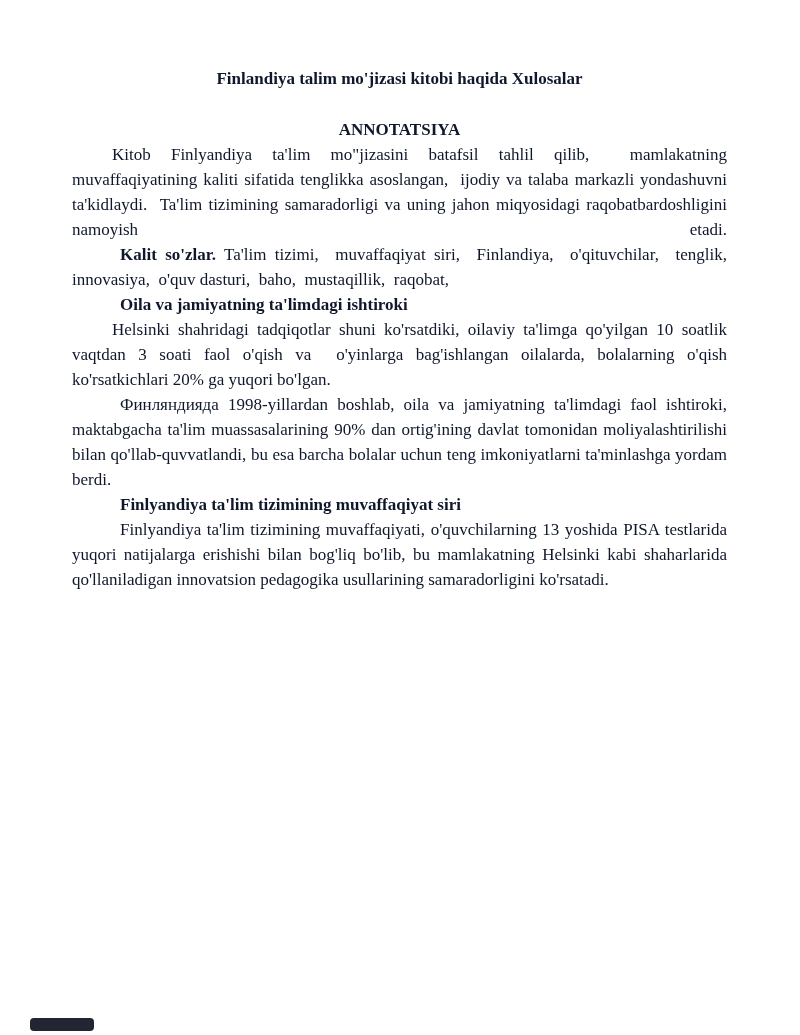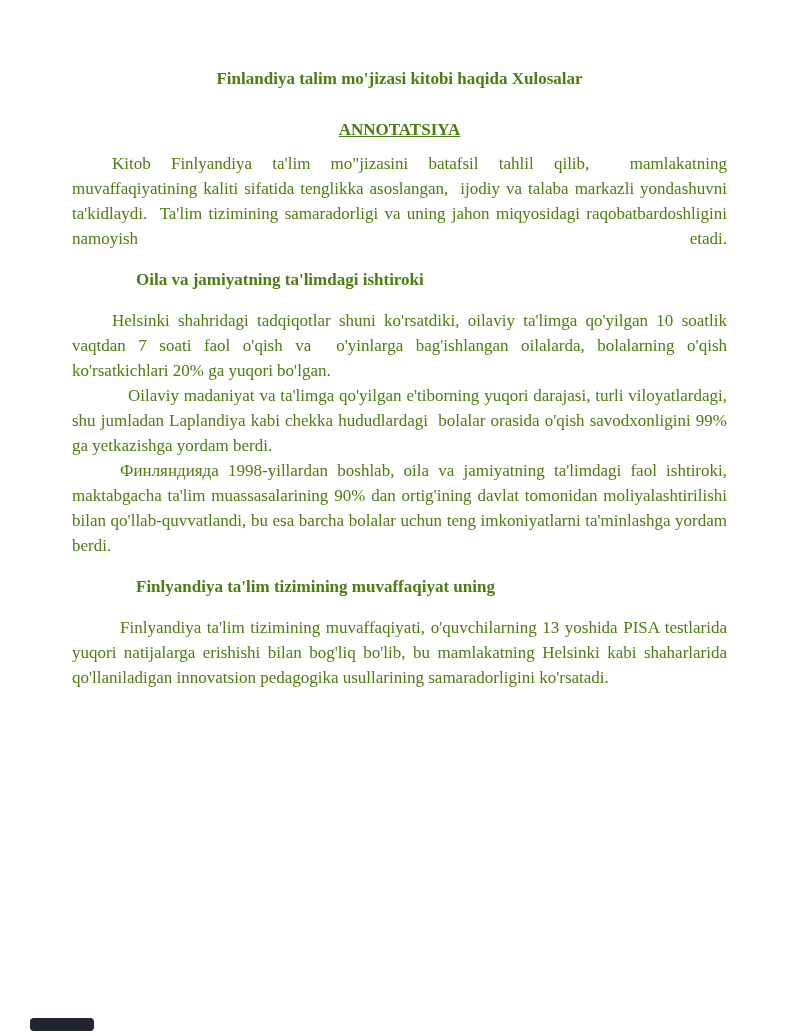--- a/index.html
+++ b/index.html
@@ -5,50 +5,50 @@
   html, body {
     margin: 0;
     padding: 0;
     background: #ffffff;
   }
   .page {
     position: relative;
     width: 800px;
     height: 1035px;
     background: #ffffff;
-    color: #4d7c0f;
+    color: #0f172a;
     font-family: "Liberation Serif", "DejaVu Serif", serif;
     font-size: 17px;
     line-height: 25px;
     box-sizing: border-box;
     padding: 66px 73px 0 72px;
     overflow: hidden;
   }
   .center-line {
     text-align: center;
     font-weight: bold;
     margin: 0 0 26px 0;
   }
-  .center-line.no-gap { margin-bottom: 9px; text-decoration: underline; }
+  .center-line.no-gap { margin-bottom: 0; }
   p.body-par {
     margin: 0;
     text-align: justify;
     white-space: pre-wrap;
   }
   p.last-justify { text-align-last: justify; }
   .ind40 { text-indent: 40px; }
   .ind48 { text-indent: 48px; }
   .ind56 { text-indent: 56px; }
   .mb14 { margin-bottom: 14px; }
   .mb13 { margin-bottom: 13px; }
   .mb15 { margin-bottom: 15px; }
   .mb30 { margin-bottom: 30px; }
   .mb47 { margin-bottom: 47px; }
   .section-heading {
-    margin: 16px;
+    margin: 0;
     font-weight: bold;
     font-size: 17px;
     line-height: 25px;
     text-indent: 48px;
     text-align: left;
   }
   .bold { font-weight: bold; }
   .redaction-bar {
     position: absolute;
     left: 30px;
@@ -64,29 +64,29 @@
 
 <div class="page">
 
   <div class="center-line">Finlandiya talim mo'jizasi kitobi haqida Xulosalar</div>
 
 
   <div class="center-line no-gap">ANNOTATSIYA</div>
 
   <p class="body-par last-justify ind40 mb14">Kitob Finlyandiya ta'lim mo"jizasini batafsil tahlil qilib,  mamlakatning muvaffaqiyatining kaliti sifatida tenglikka asoslangan,  ijodiy va talaba markazli yondashuvni ta'kidlaydi.  Ta'lim tizimining samaradorligi va uning jahon miqyosidagi raqobatbardoshligini namoyish etadi.</p>
 
+  <p class="body-par ind48 mb47"><span class="bold">Kalit so'zlar.</span><span> Ta'lim tizimi,  muvaffaqiyat siri,  Finlandiya,  o'qituvchilar,  tenglik, innovasiya,  o'quv dasturi,  baho,  mustaqillik,  raqobat,</span></p>
 
   <h3 class="section-heading">Oila va jamiyatning ta'limdagi ishtiroki</h3>
 
-  <p class="body-par ind40 mb15">Helsinki shahridagi tadqiqotlar shuni ko'rsatdiki, oilaviy ta'limga qo'yilgan 10 soatlik vaqtdan 7 soati faol o'qish va  o'yinlarga bag'ishlangan oilalarda, bolalarning o'qish ko'rsatkichlari 20% ga yuqori bo'lgan.</p>
+  <p class="body-par ind40 mb15">Helsinki shahridagi tadqiqotlar shuni ko'rsatdiki, oilaviy ta'limga qo'yilgan 10 soatlik vaqtdan 3 soati faol o'qish va  o'yinlarga bag'ishlangan oilalarda, bolalarning o'qish ko'rsatkichlari 20% ga yuqori bo'lgan.</p>
 
-  <p class="body-par ind56 mb13">Oilaviy madaniyat va ta'limga qo'yilgan e'tiborning yuqori darajasi, turli viloyatlardagi, shu jumladan Laplandiya kabi chekka hududlardagi  bolalar orasida o'qish savodxonligini 99% ga yetkazishga yordam berdi.</p>
 
   <p class="body-par ind48 mb30">Финляндияда 1998-yillardan boshlab, oila va jamiyatning ta'limdagi faol ishtiroki, maktabgacha ta'lim muassasalarining 90% dan ortig'ining davlat tomonidan moliyalashtirilishi bilan qo'llab-quvvatlandi, bu esa barcha bolalar uchun teng imkoniyatlarni ta'minlashga yordam berdi.</p>
 
-  <h3 class="section-heading">Finlyandiya ta'lim tizimining muvaffaqiyat uning</h3>
+  <h3 class="section-heading">Finlyandiya ta'lim tizimining muvaffaqiyat siri</h3>
 
 
   <p class="body-par ind48">Finlyandiya ta'lim tizimining muvaffaqiyati, o'quvchilarning 13 yoshida PISA testlarida yuqori natijalarga erishishi bilan bog'liq bo'lib, bu mamlakatning Helsinki kabi shaharlarida qo'llaniladigan innovatsion pedagogika usullarining samaradorligini ko'rsatadi.</p>
 
   <div class="redaction-bar"></div>
 
 </div>
 
 </body></html>

